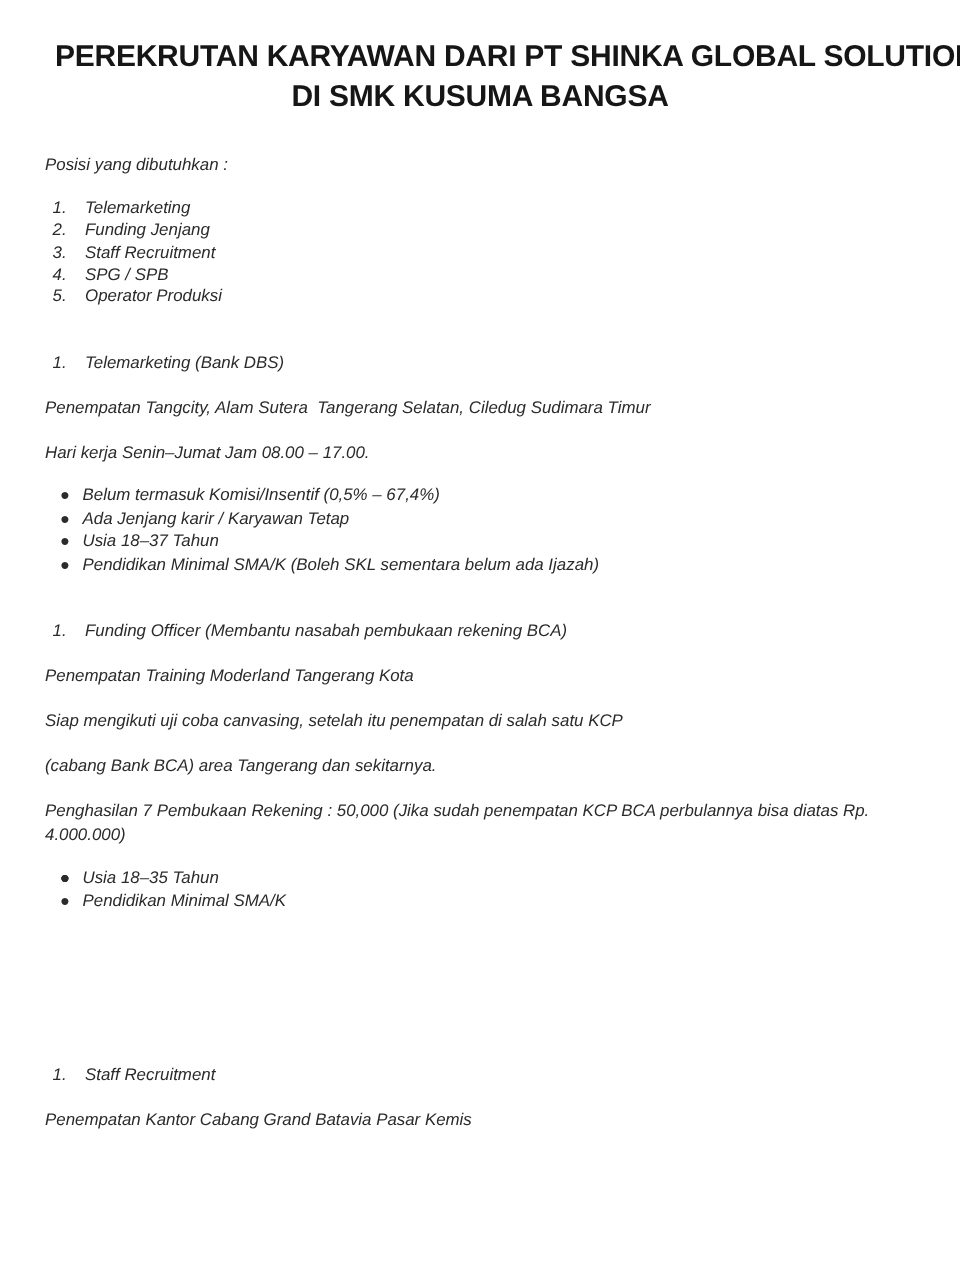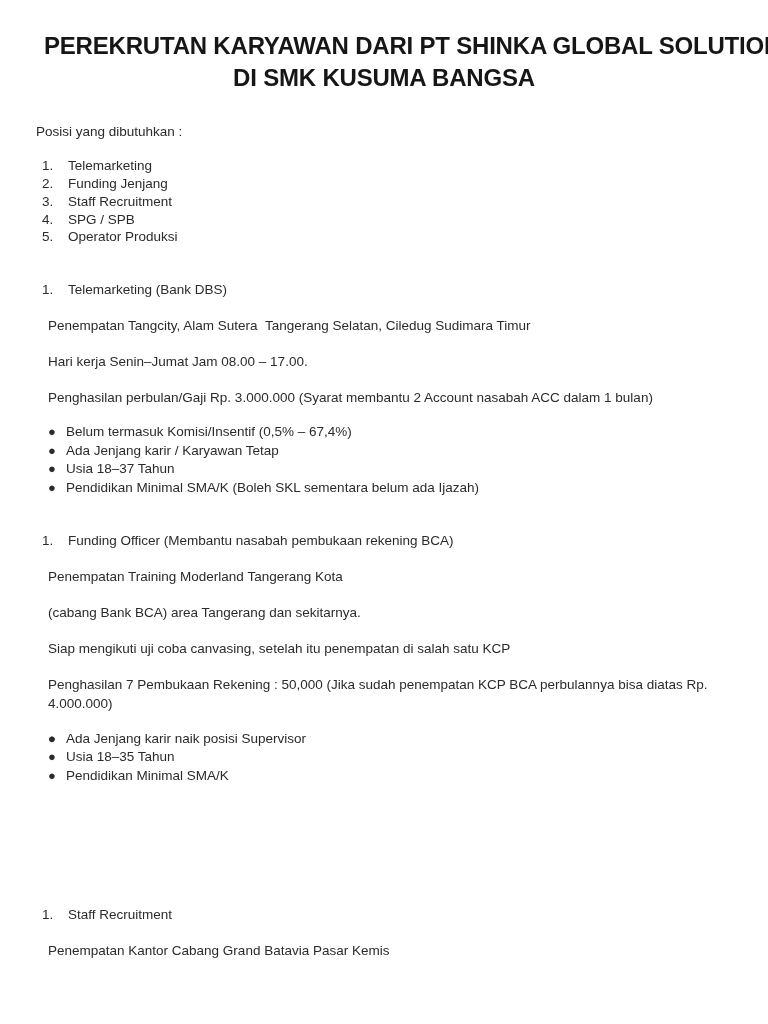--- a/index.html
+++ b/index.html
@@ -39,32 +39,32 @@
   }
   .doc-title .tline {
     display: block;
     white-space: nowrap;
   }
 
   
   .body-wrap {
     padding: 0 20px 0 36px;
     margin-top: 28px;
+    font-style: italic;
   }
 
   .para {
     font-size: 13.5px;
     line-height: 1.42;
     margin: 0 0 17px 0;
     color: #2b2b2b;
     white-space: pre-wrap;
   }
   .para.wide {
     max-width: 672px;
-    margin-left: 12px;
   }
 
   
   ol.num-list {
     list-style: none;
     margin: 0;
     padding: 0;
   }
   ol.num-list > li {
     font-size: 13.5px;
@@ -173,21 +173,20 @@
     <div>
       <ol class="job-head">
         <li>
           <span class="num">1.</span>
           <span>Telemarketing (Bank DBS)</span>
         </li>
       </ol>
 
       <p class="para wide">Penempatan Tangcity, Alam Sutera  Tangerang Selatan, Ciledug Sudimara Timur</p>
       <p class="para wide">Hari kerja Senin–Jumat Jam 08.00 – 17.00.</p>
-      <p class="para wide">Penghasilan perbulan/Gaji Rp. 3.000.000 (Syarat membantu 2 Account nasabah ACC dalam 1 bulan)</p>
 
       <ul class="bullet-list">
         <li>
           <span class="dot">●</span>
           <span>Belum termasuk Komisi/Insentif (0,5% – 67,4%)</span>
         </li>
         <li>
           <span class="dot">●</span>
           <span>Ada Jenjang karir / Karyawan Tetap</span>
         </li>
@@ -206,31 +205,30 @@
 
     <div>
       <ol class="job-head">
         <li>
           <span class="num">1.</span>
           <span>Funding Officer (Membantu nasabah pembukaan rekening BCA)</span>
         </li>
       </ol>
 
       <p class="para wide">Penempatan Training Moderland Tangerang Kota</p>
+      <p class="para wide">Siap mengikuti uji coba canvasing, setelah itu penempatan di salah satu KCP</p>
       <p class="para wide">(cabang Bank BCA) area Tangerang dan sekitarnya.</p>
-      <p class="para wide">Siap mengikuti uji coba canvasing, setelah itu penempatan di salah satu KCP</p>
       <p class="para wide">Penghasilan 7 Pembukaan Rekening : 50,000 (Jika sudah penempatan KCP BCA perbulannya bisa diatas Rp. 4.000.000)</p>
 
       <ul class="bullet-list">
         <li>
           <span class="dot">●</span>
         </li>
         <li>
           <span class="dot">●</span>
-          <span>Ada Jenjang karir naik posisi Supervisor</span>
         </li>
         <li>
           <span class="dot">●</span>
           <span>Usia 18–35 Tahun</span>
         </li>
         <li>
           <span class="dot">●</span>
           <span>Pendidikan Minimal SMA/K</span>
         </li>
       </ul>

